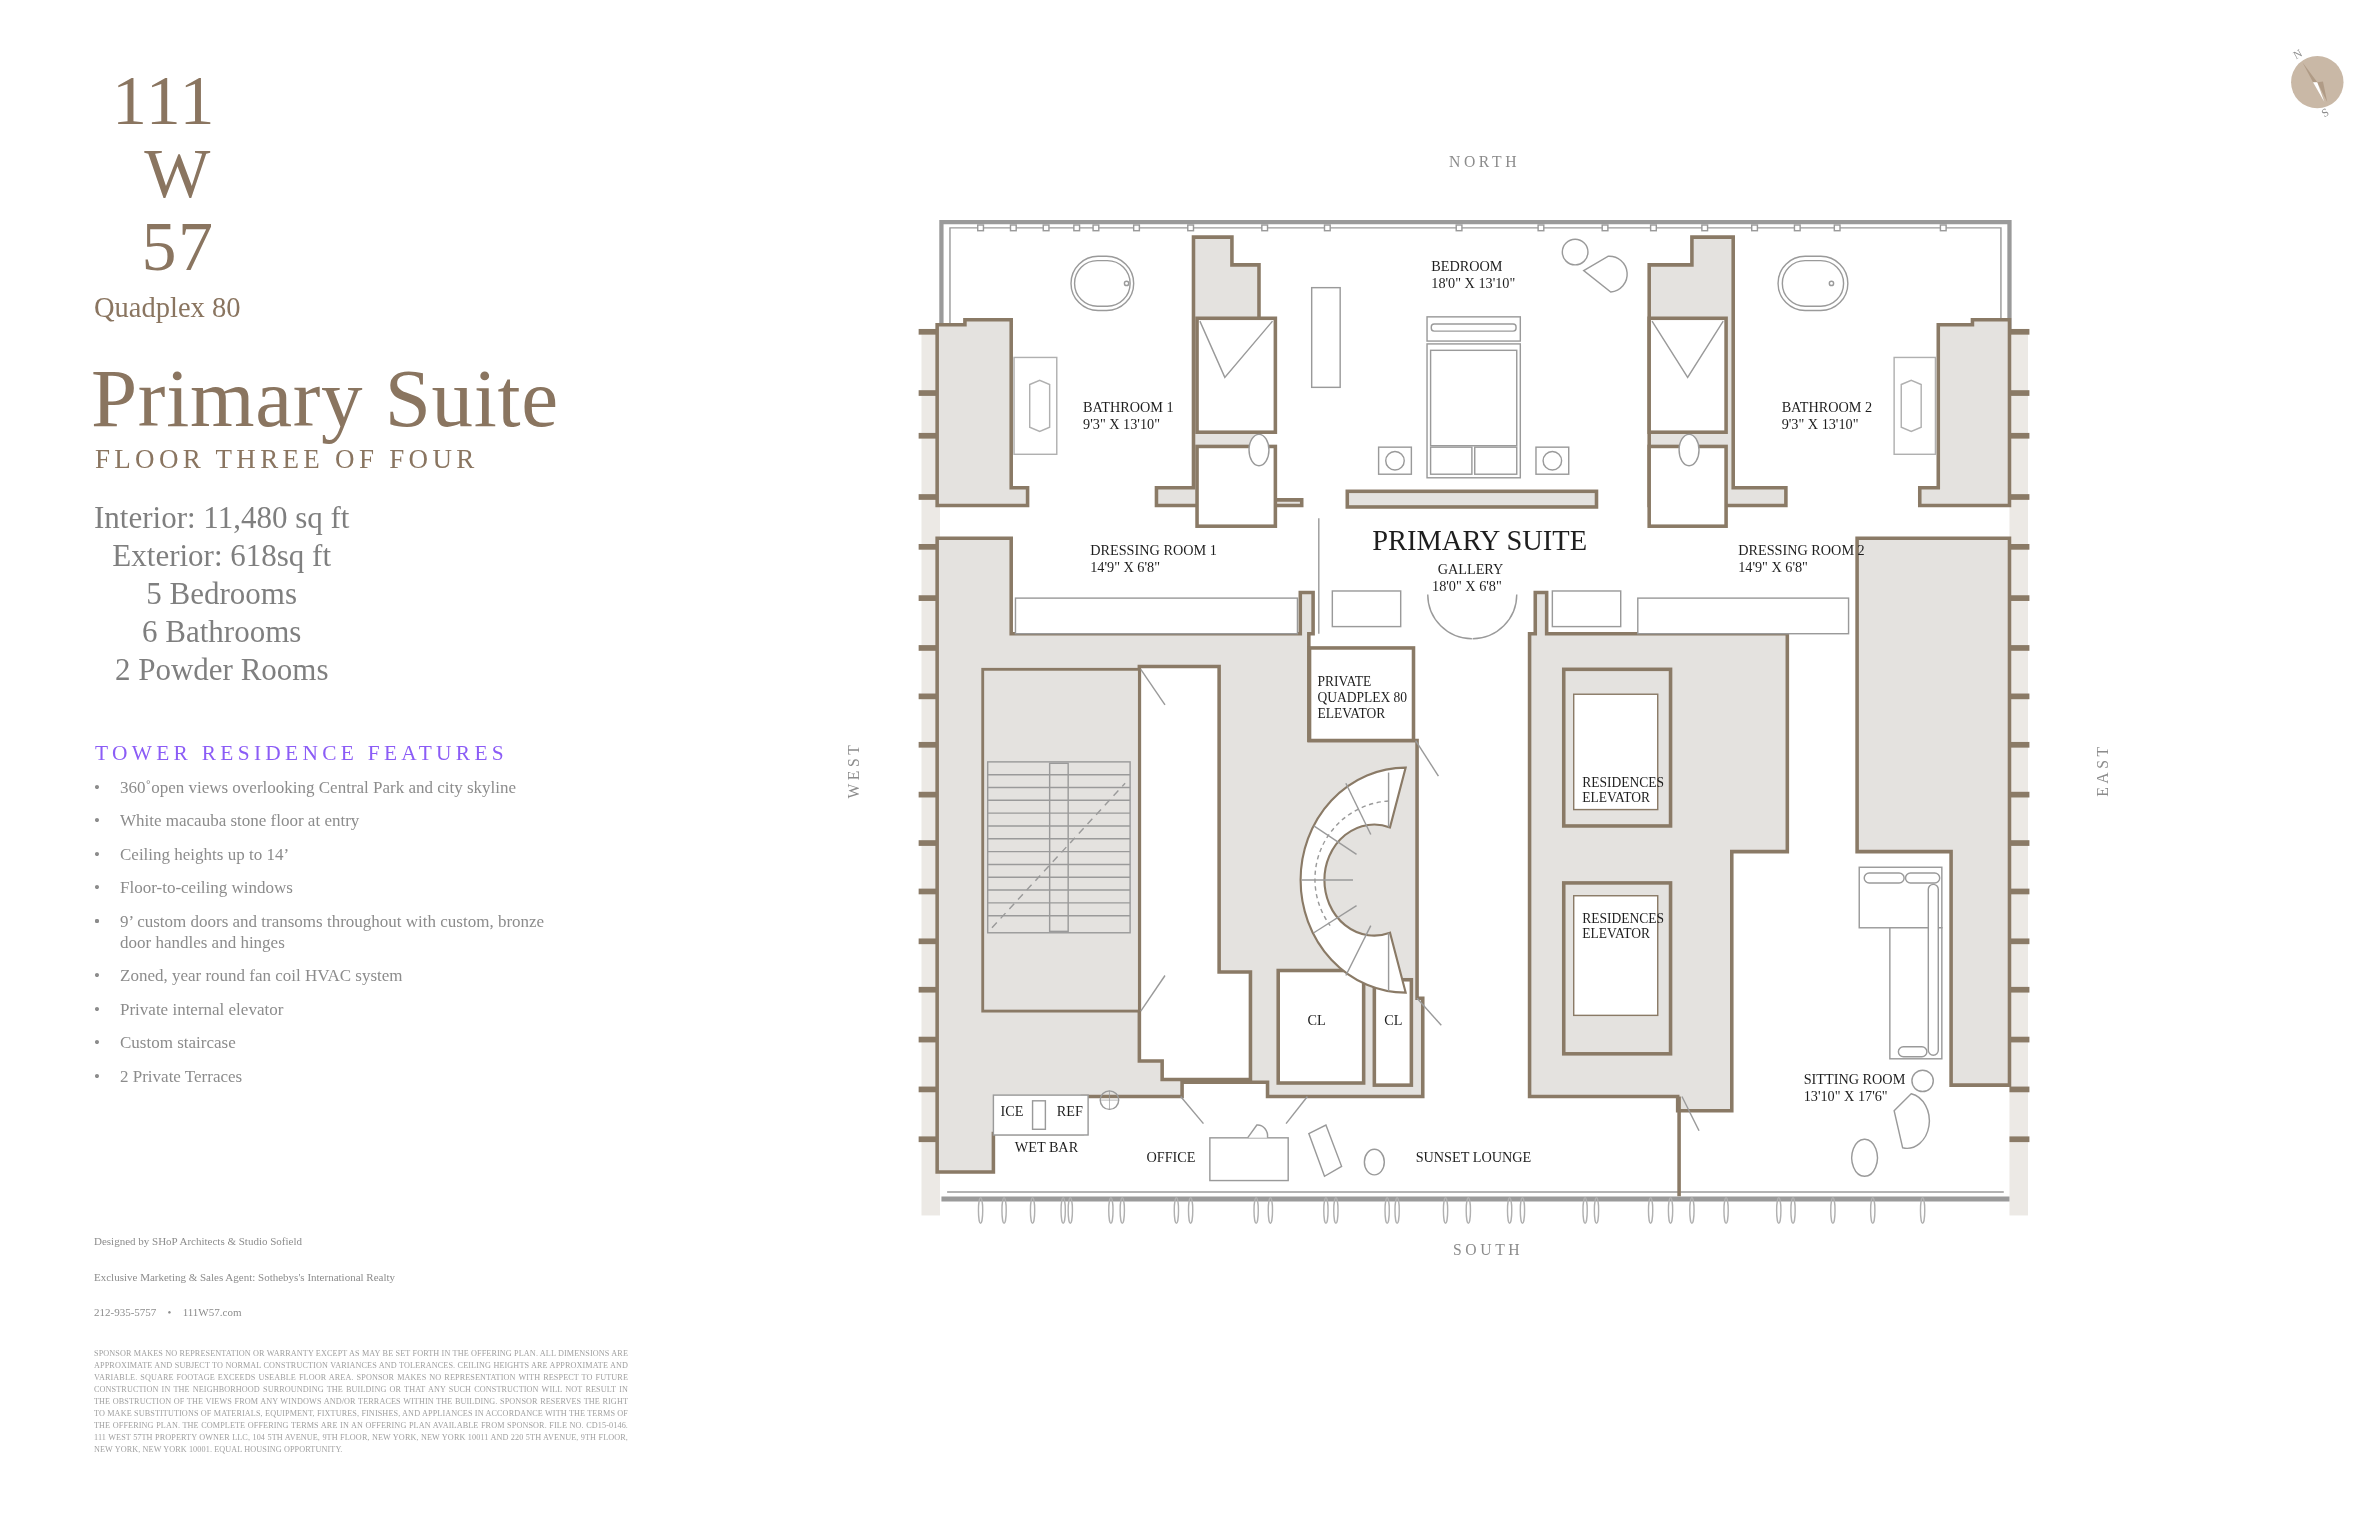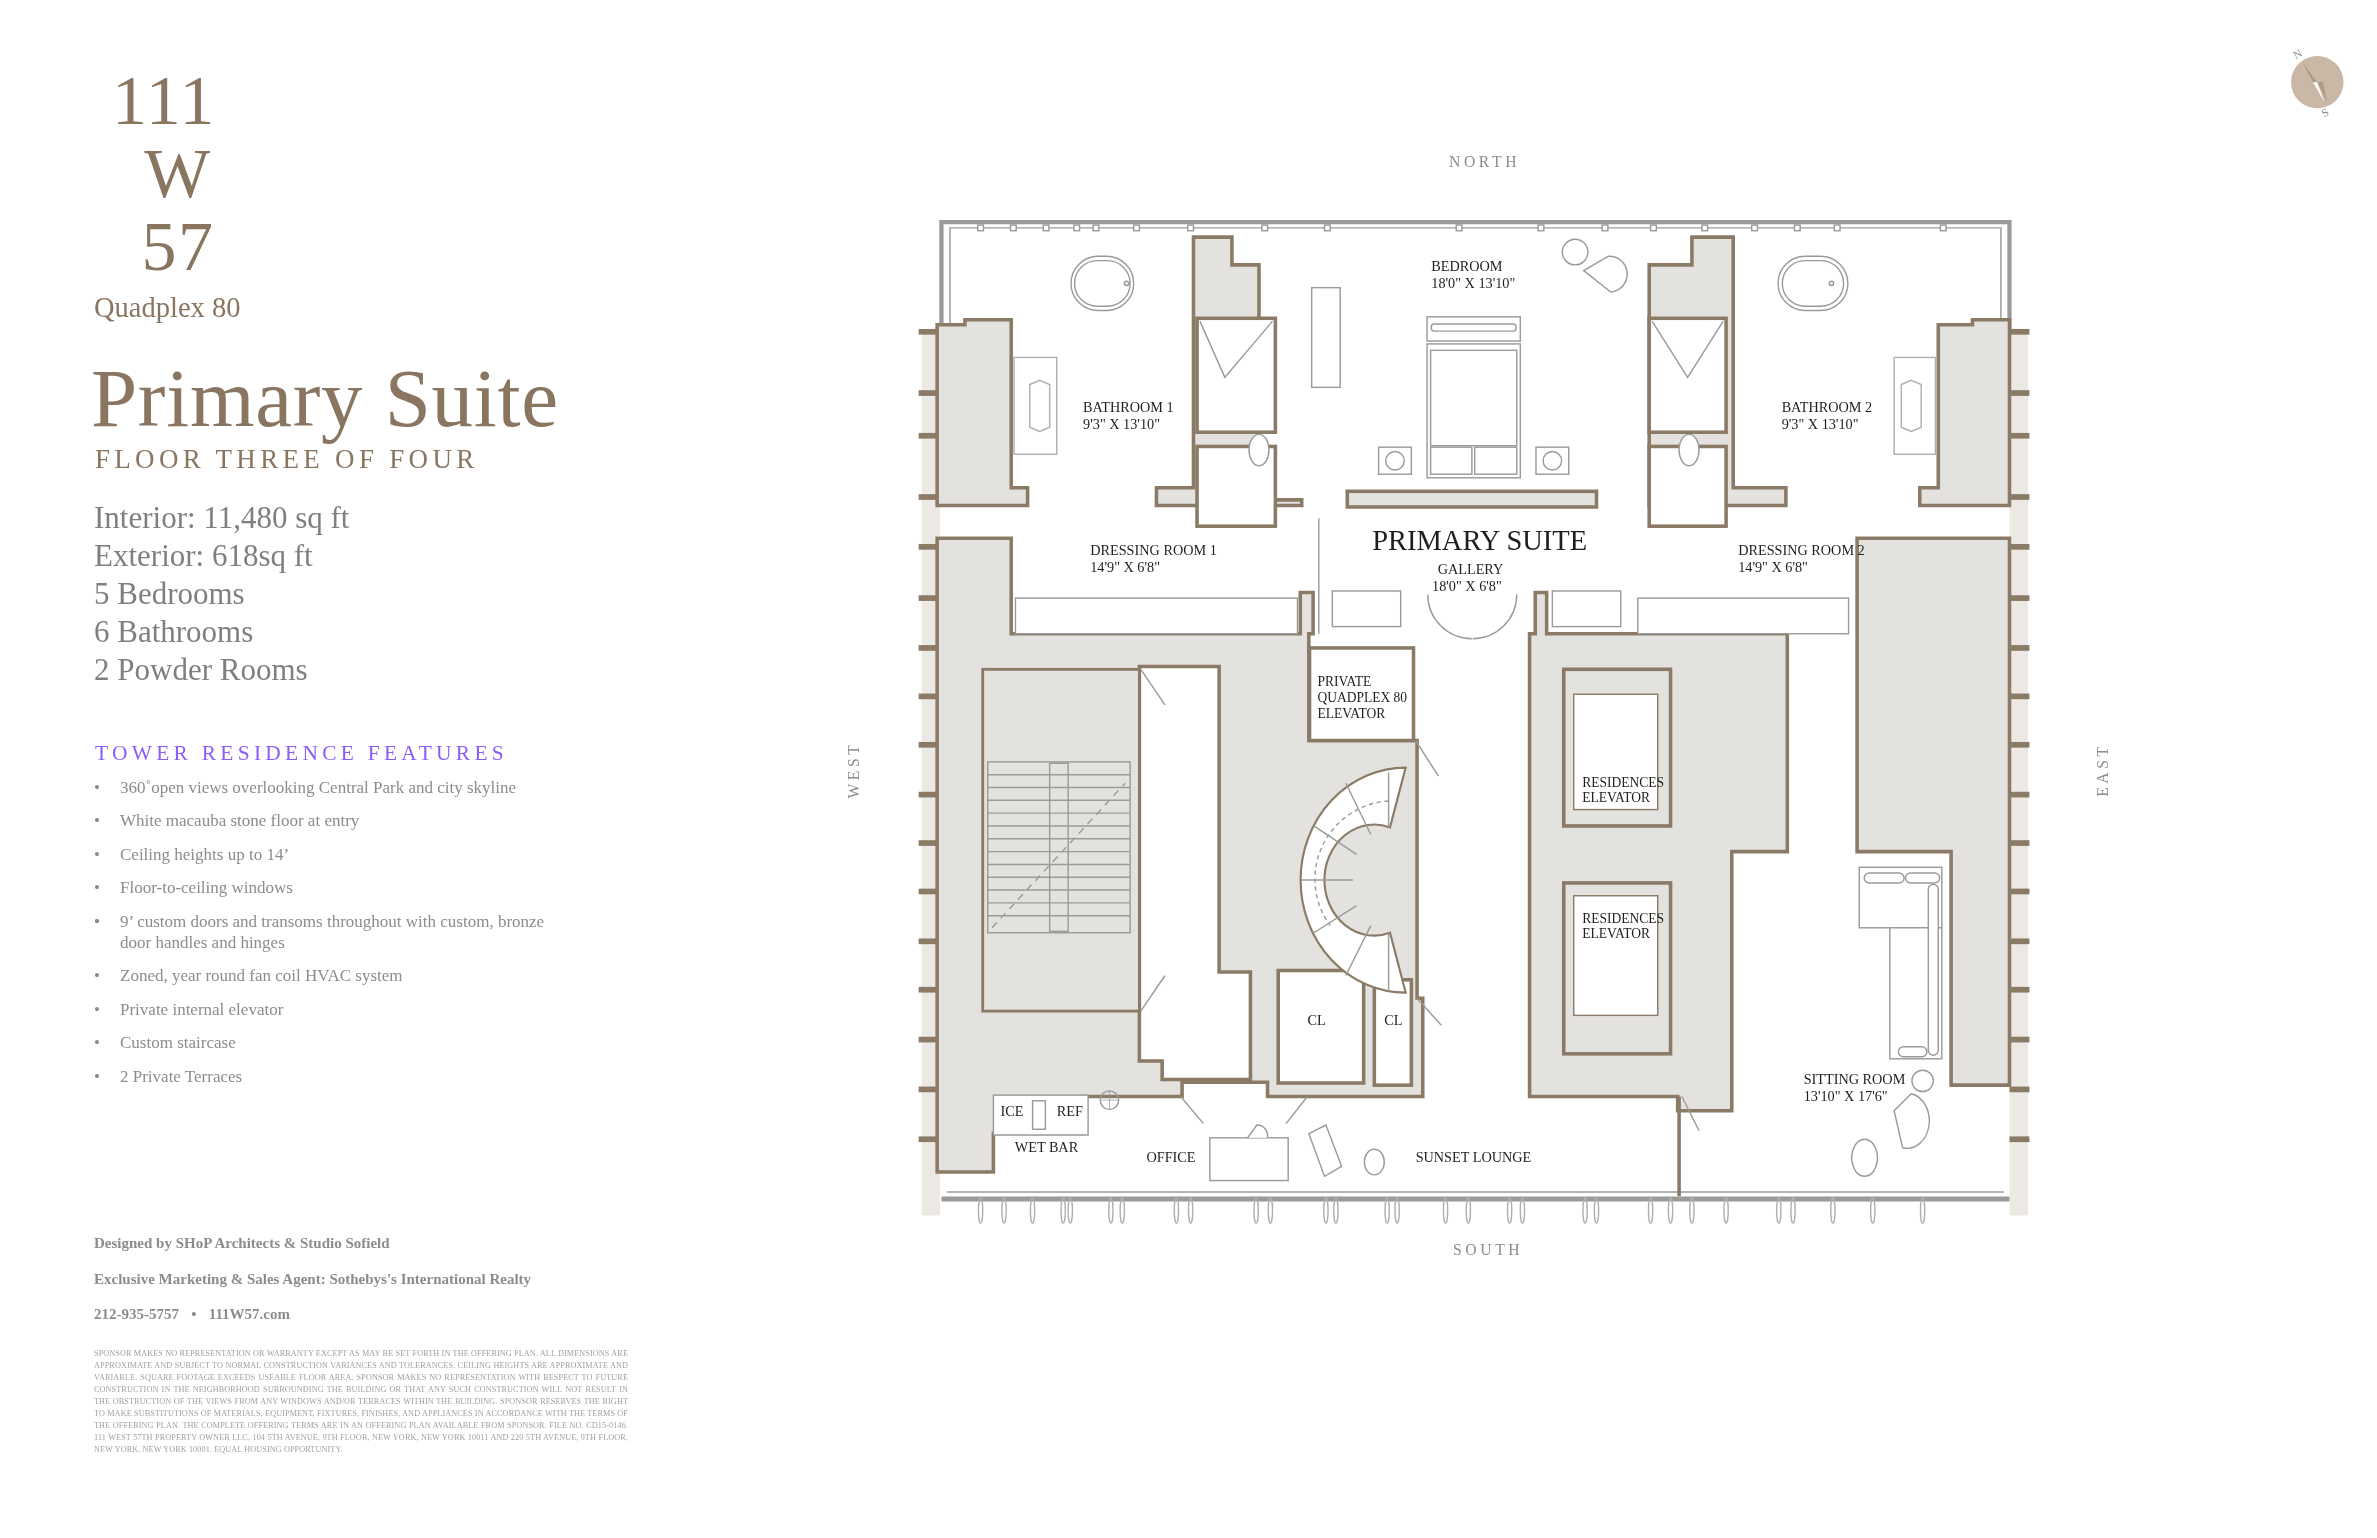--- a/index.html
+++ b/index.html
@@ -2,26 +2,26 @@
 <html style="font-size:11.4px"><head>
 <meta charset="utf-8">
 <style>
   html, body { margin: 0; padding: 0; background: #ffffff; }
   body { width: 2377px; height: 1538px; position: relative; overflow: hidden; font-family: "Liberation Serif", "DejaVu Serif", serif; }
   .abs { position: absolute; }
   .brand-num { color: #8a7560; font-size: 70px; line-height: 1; text-align: center; width: 164px; letter-spacing: 1.4px; }
   .sub-title { color: #8a7560; font-size: 28.5px; }
   .page-title { color: #8a7560; font-size: 83px; letter-spacing: 0.7px; white-space: nowrap; }
   .floor-label { color: #8a7560; font-size: 27px; letter-spacing: 4.3px; }
-  .stats { color: #7f7f7f; font-size: 31px; line-height: 38px; }
+  .stats { color: #7f7f7f; font-size: 31px; line-height: 38px; text-align: center; }
   .section-title { color: #8b5cf6; font-size: 21.4px; letter-spacing: 4.3px; }
   .features { list-style: none; margin: 0; padding: 0; color: #8c8c8c; font-size: 17px; line-height: 21.4px; width: 470px; }
   .features li { position: relative; padding-left: 26px; margin-bottom: 12px; }
   .features li .bullet { position: absolute; left: 0; top: 0; }
-  .credits { color: #8c8c8c; font-size: 15px; font-weight: bold; }
+  .credits { color: #8c8c8c; font-size: 11px; }
   .legal { color: #a0a0a0; font-size: 8.2px; line-height: 12px; width: 534px; text-align: justify; letter-spacing: 0.1px; text-transform: uppercase; }
   .dir-label { color: #8c8c8c; font-size: 15.7px; letter-spacing: 3.6px; }
   .plan-text { font-family: "Liberation Serif", "DejaVu Serif", serif; fill: #1e1e1e; }
   svg text { font-family: "Liberation Serif", "DejaVu Serif", serif; }
 </style>
 </head>
 <body>
 
 <div class="abs brand-num" style="left:82px; top:66px;">111</div>
 <div class="abs brand-num" style="left:96px; top:139px;">W</div>

